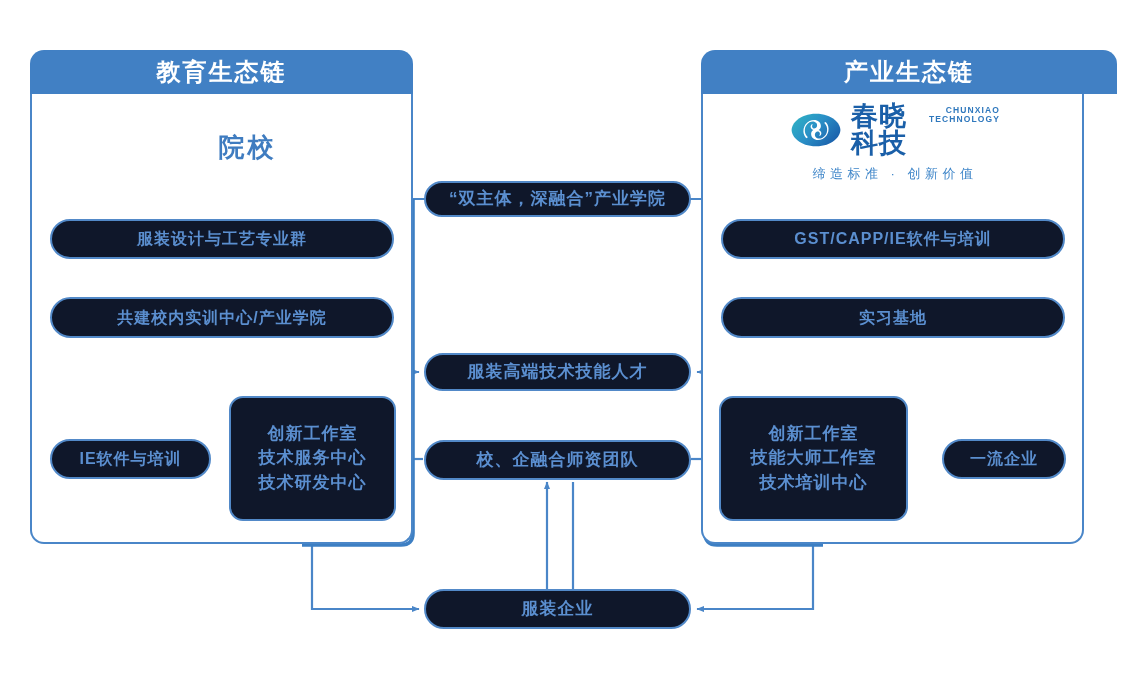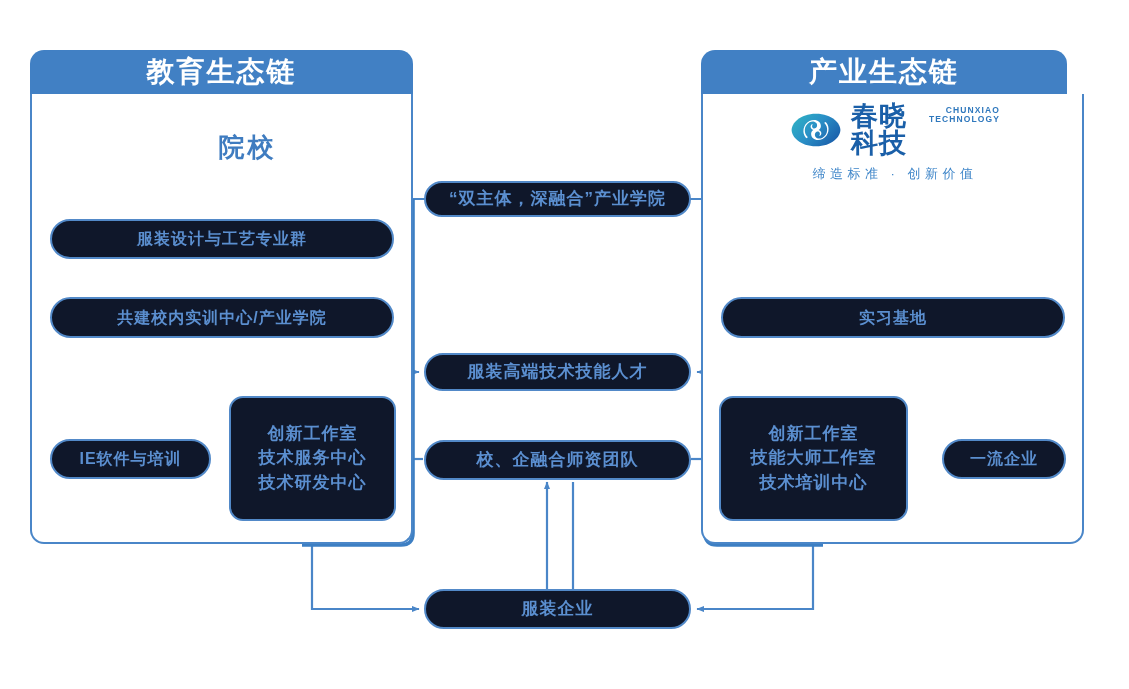--- a/index.html
+++ b/index.html
@@ -31,21 +31,21 @@
     box-sizing:border-box;
   }
   .panel-head{
     position:absolute;
     left:-2px; top:-2px;
     height:44px;
     line-height:44px;
     border-radius:14px 14px 0 0;
     background:#4180c4;
     color:#ffffff;
-    font-size:28px;
+    font-size:24px;
     font-weight:bold;
     text-align:center;
     letter-spacing:2px;
     box-sizing:border-box;
   }
   .panel-body{
     position:absolute;
     left:-2px; top:42px;
     border:2px solid #4a86c8;
     border-top:none;
@@ -181,21 +181,21 @@
     </g>
   </svg>
 
   <div class="panel" style="left:32px; top:52px; width:383px; height:492px; border:none; background:transparent;">
     <div class="panel-head" style="width:383px;">教育生态链</div>
     <div class="panel-body" style="width:383px; height:450px;"></div>
     <div class="panel-title" style="top:78px;padding-left:24px;">院校</div>
   </div>
 
   <div class="panel" style="left:703px; top:52px; width:383px; height:492px; border:none; background:transparent;">
-    <div class="panel-head" style="width:366px;">产业生态链</div>
+    <div class="panel-head" style="width:416px;">产业生态链</div>
     <div class="panel-body" style="width:383px; height:450px;"></div>
   </div>
 
   <div class="logo-wrap" style="left:790px; top:112px; width:210px; height:62px;">
     <div class="logo-row">
       <svg class="logo-mark" viewBox="0 0 64 48">
         <defs>
           <linearGradient id="lg" x1="0" y1="0" x2="1" y2="0.6">
             <stop offset="0%" stop-color="#2fb6c4"></stop>
             <stop offset="55%" stop-color="#2a8fc6"></stop>
@@ -245,20 +245,23 @@
   <div class="node pill" style="left:50px; top:439px; width:161px; height:40px;">
     <span class="ln">IE软件与培训</span>
   </div>
 
   <div class="node soft big" style="left:229px; top:396px; width:167px; height:125px;">
     <span class="ln">创新工作室</span>
     <span class="ln">技术服务中心</span>
     <span class="ln">技术研发中心</span>
   </div>
 
+  <div class="node pill" style="left:721px; top:219px; width:344px; height:40px;">
+    <span class="ln">GST/CAPP/IE软件与培训</span>
+  </div>
 
   <div class="node pill" style="left:721px; top:297px; width:344px; height:41px;">
     <span class="ln">实习基地</span>
   </div>
 
   <div class="node pill" style="left:942px; top:439px; width:124px; height:40px;">
     <span class="ln">一流企业</span>
   </div>
 
   <div class="node soft big" style="left:719px; top:396px; width:189px; height:125px;">

